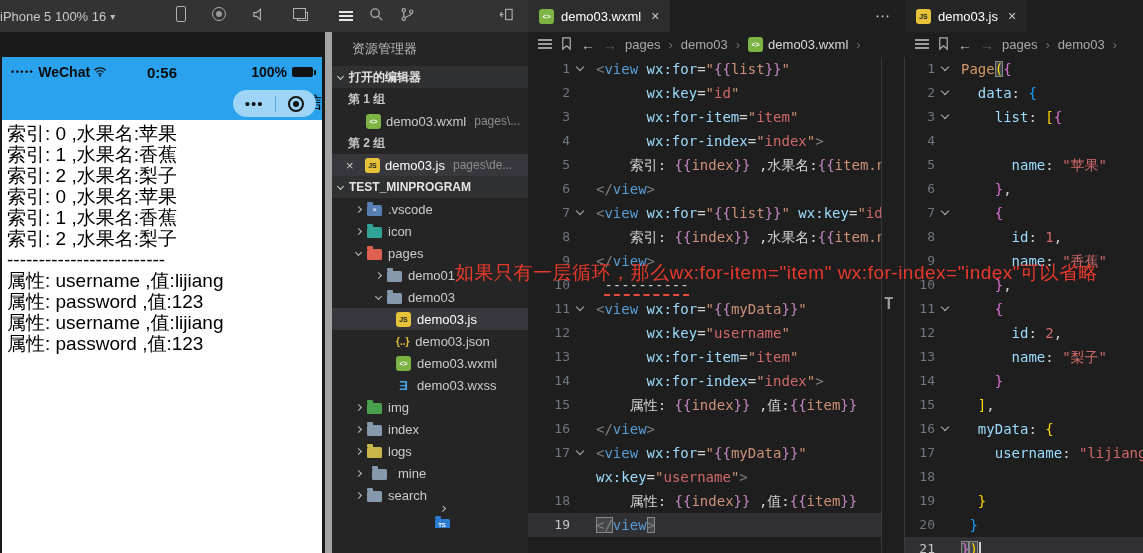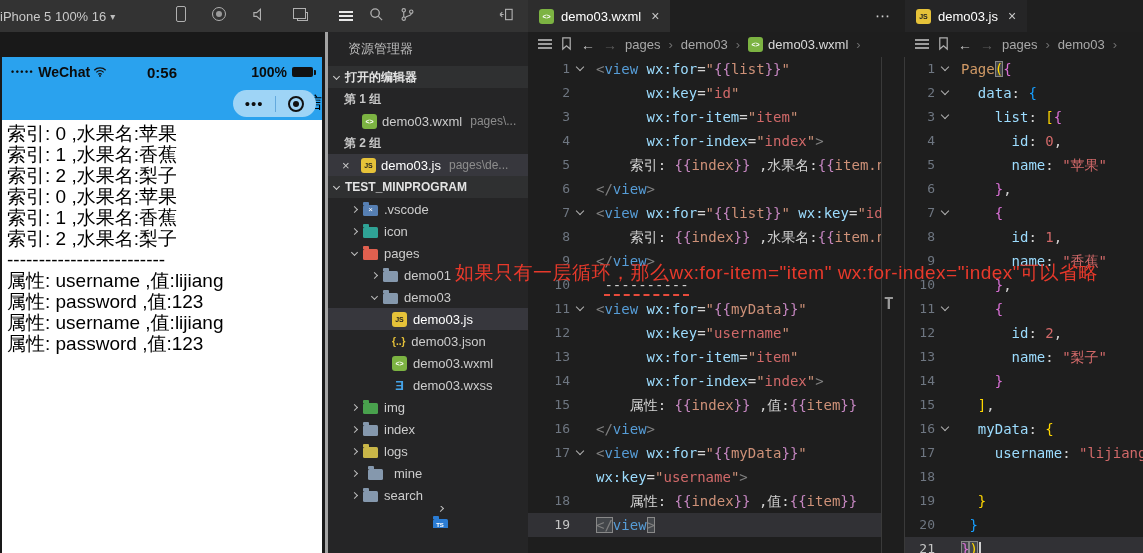--- a/index.html
+++ b/index.html
@@ -59,21 +59,21 @@
   .fo-vscode{background:#567fb3}.fo-vscode::after{content:"×";color:#fff;font-size:8px;line-height:1}
   .fo-pages{background:#e0604f}
   .fo-iconf{background:#2fa396}
   .fo-img{background:#49a14d}
   .fo-logs{background:#c9b648}
   .fo-typings{background:#2b7cd3}.fo-typings::after{content:"TS";color:#fff;font-size:6px;font-weight:700}
   .fo-utils{background:#58a55c}
 
   
   .expl{position:absolute;left:325px;top:32px;width:203px;height:521px;background:#252526;color:#cccccc;
-        font-size:13px;overflow:hidden;border-left:3px solid #a3a3a3}
+        font-size:13px;overflow:hidden;border-left:7px solid #a3a3a3}
   .expl-title{height:34px;line-height:34px;padding-left:20px;color:#bdbdbd}
   .sec{height:22px;display:flex;align-items:center;background:#2f3031;font-weight:700;font-size:12px;
        color:#e4e4e4;padding-left:6px;gap:6px}
   .grp{height:22px;line-height:22px;padding-left:16px;font-weight:700;font-size:12px;color:#c8c8c8}
   .oe{height:22px;display:flex;align-items:center;padding-left:34px;gap:5px;white-space:nowrap;overflow:hidden}
   .oe.sel{background:#37373d;padding-left:14px;color:#fff}
   .oe .x{color:#c9c9c9;width:14px;font-size:13px}
   .path{color:#8d8d8d;font-size:12px;margin-left:3px;overflow:hidden;text-overflow:ellipsis}
   .trow{height:22px;display:flex;align-items:center;gap:6px;white-space:nowrap;overflow:hidden}
   .trow.sel{background:#37373d;color:#fff}
@@ -392,21 +392,21 @@
       <div class="cl"><span class="ln"></span><span class="fold"></span><span class="code"><span class="tk-at">wx:key</span><span class="tk-op">=</span><span class="tk-q">"</span><span class="tk-av">username</span><span class="tk-q">"</span><span class="tk-pu">&gt;</span></span></div>
       <div class="cl"><span class="ln">18</span><span class="fold"></span><span class="code"><span class="tk-pl">    </span><span class="tk-tx">属性: </span><span class="tk-mb">{{</span><span class="tk-ex">index</span><span class="tk-mb">}}</span><span class="tk-tx"> ,值:</span><span class="tk-mb">{{</span><span class="tk-ex">item</span><span class="tk-mb">}}</span></span></div>
       <div class="cl cur"><span class="ln">19</span><span class="fold"></span><span class="code"><span class="tk-pu tk-bm">&lt;/</span><span class="tk-tg">view</span><span class="tk-pu tk-bm">&gt;</span></span></div>
     </div>
   <div class="ovr"></div>
   <span class="tmark">T</span>
   <div class="ed ed2" id="code2">
       <div class="cl"><span class="ln">1</span><span class="fold"><span class="fa"></span></span><span class="code"><span class="tk-fn">Page</span><span class="tk-b1 tk-bm">(</span><span class="tk-b2">{</span></span></div>
       <div class="cl"><span class="ln">2</span><span class="fold"><span class="fa"></span></span><span class="code"><span class="tk-pl">  </span><span class="tk-pr">data</span><span class="tk-pl">: </span><span class="tk-b3">{</span></span></div>
       <div class="cl"><span class="ln">3</span><span class="fold"><span class="fa"></span></span><span class="code"><span class="tk-pl">    </span><span class="tk-pr">list</span><span class="tk-pl">: </span><span class="tk-b1">[</span><span class="tk-b2">{</span></span></div>
-      <div class="cl"><span class="ln">4</span><span class="fold"></span><span class="code"><span class="tk-pl">      </span><span class="tk-pr">id</span><span class="tk-pl">: </span><span class="tk-nu">0</span><span class="tk-pl">,</span></span></div>
+      <div class="cl"><span class="ln">4</span><span class="fold"></span></div>
       <div class="cl"><span class="ln">5</span><span class="fold"></span><span class="code"><span class="tk-pl">      </span><span class="tk-pr">name</span><span class="tk-pl">: </span><span class="tk-st">"苹果"</span></span></div>
       <div class="cl"><span class="ln">6</span><span class="fold"></span><span class="code"><span class="tk-pl">    </span><span class="tk-b2">}</span><span class="tk-pl">,</span></span></div>
       <div class="cl"><span class="ln">7</span><span class="fold"><span class="fa"></span></span><span class="code"><span class="tk-pl">    </span><span class="tk-b2">{</span></span></div>
       <div class="cl"><span class="ln">8</span><span class="fold"></span><span class="code"><span class="tk-pl">      </span><span class="tk-pr">id</span><span class="tk-pl">: </span><span class="tk-nu">1</span><span class="tk-pl">,</span></span></div>
       <div class="cl"><span class="ln">9</span><span class="fold"></span><span class="code"><span class="tk-pl">      </span><span class="tk-pr">name</span><span class="tk-pl">: </span><span class="tk-st">"香蕉"</span></span></div>
       <div class="cl"><span class="ln">10</span><span class="fold"></span><span class="code"><span class="tk-pl">    </span><span class="tk-b2">}</span><span class="tk-pl">,</span></span></div>
       <div class="cl"><span class="ln">11</span><span class="fold"><span class="fa"></span></span><span class="code"><span class="tk-pl">    </span><span class="tk-b2">{</span></span></div>
       <div class="cl"><span class="ln">12</span><span class="fold"></span><span class="code"><span class="tk-pl">      </span><span class="tk-pr">id</span><span class="tk-pl">: </span><span class="tk-nu">2</span><span class="tk-pl">,</span></span></div>
       <div class="cl"><span class="ln">13</span><span class="fold"></span><span class="code"><span class="tk-pl">      </span><span class="tk-pr">name</span><span class="tk-pl">: </span><span class="tk-st">"梨子"</span></span></div>
       <div class="cl"><span class="ln">14</span><span class="fold"></span><span class="code"><span class="tk-pl">    </span><span class="tk-b2">}</span></span></div>

